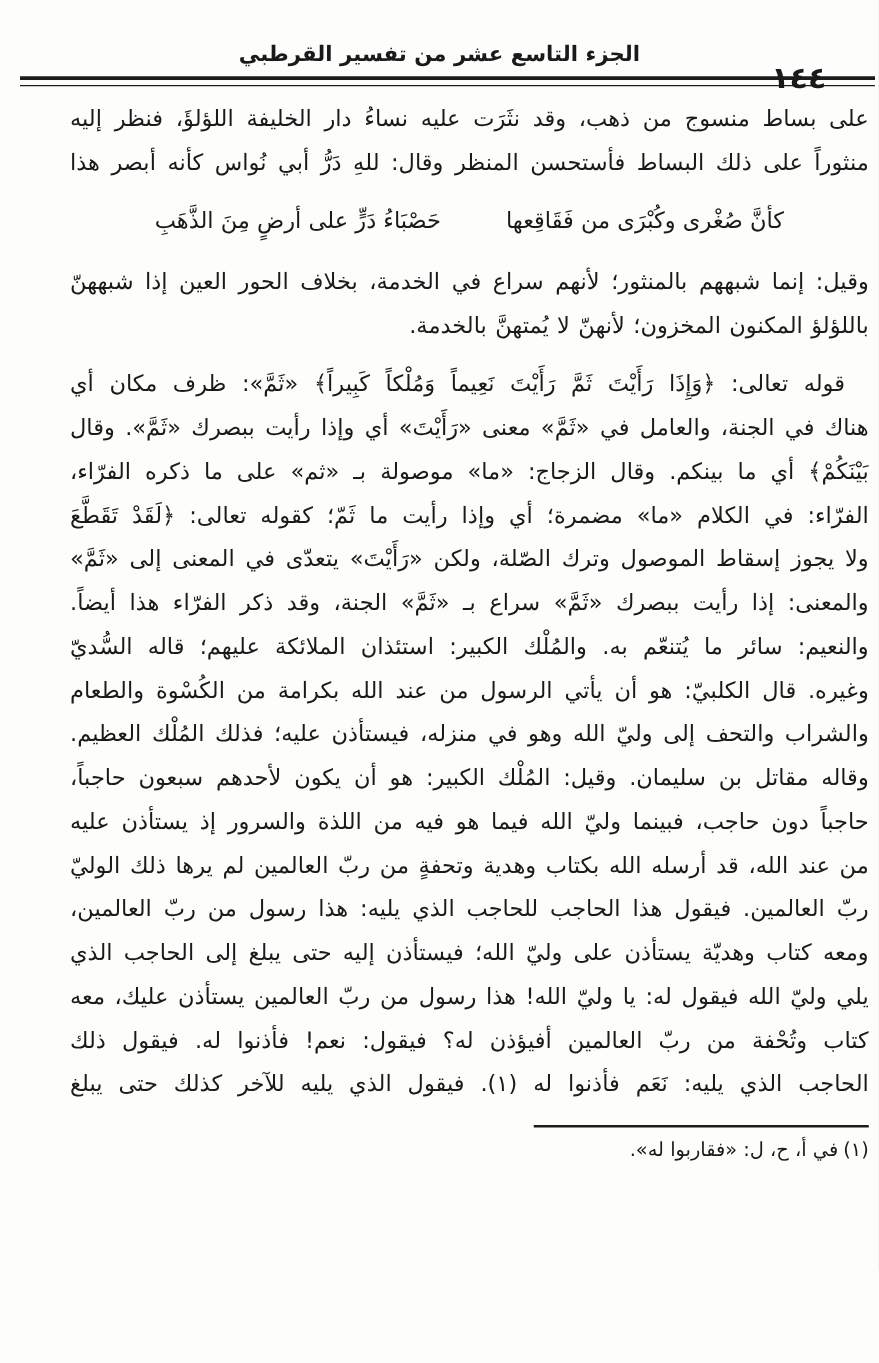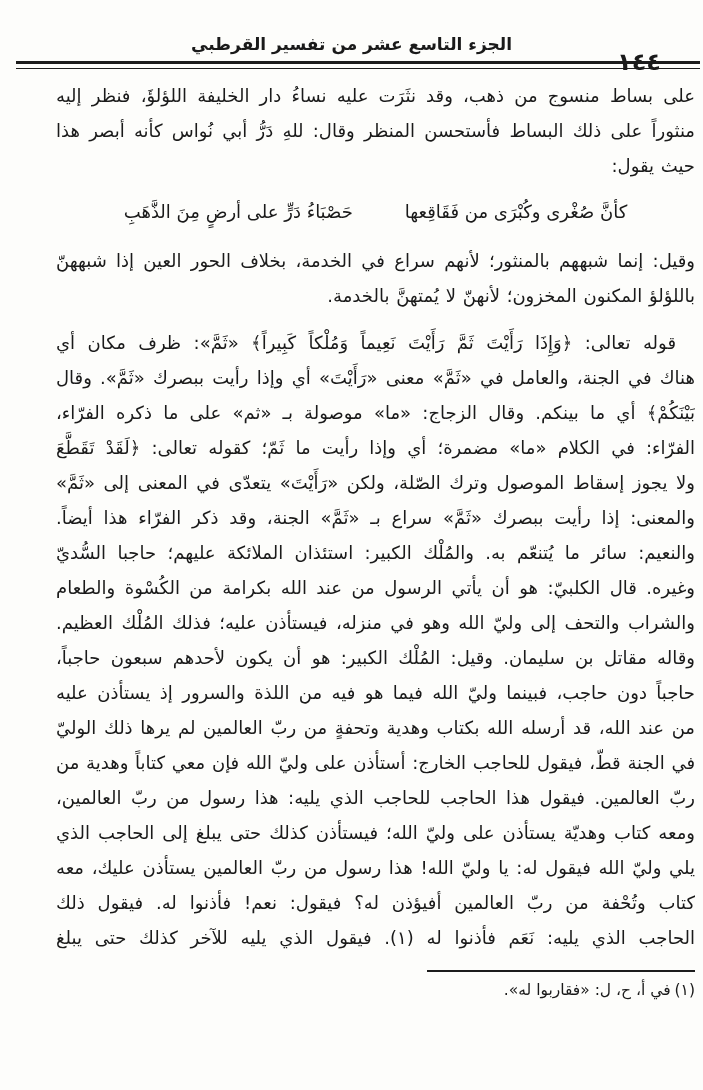--- a/index.html
+++ b/index.html
@@ -90,46 +90,44 @@
   <header>
     <div class="page-number">١٤٤</div>
     <div class="header-title">الجزء التاسع عشر من تفسير القرطبي</div>
     <div class="double-rule"></div>
   </header>
 
   <main class="body" id="body-root">
       <div class="para">
         <div class="line">على بساط منسوج من ذهب، وقد نثَرَت عليه نساءُ دار الخليفة اللؤلؤَ، فنظر إليه</div>
         <div class="line">منثوراً على ذلك البساط فأستحسن المنظر وقال: للهِ دَرُّ أبي نُواس كأنه أبصر هذا</div>
-        <div class="line last">حيث يقول:</div>
       </div>
       <div class="verse">
         <span>كأنَّ صُغْرى وكُبْرَى من فَقَاقِعها</span>
         <span>حَصْبَاءُ دَرٍّ على أرضٍ مِنَ الذَّهَبِ</span>
       </div>
       <div class="para">
         <div class="line">وقيل: إنما شبههم بالمنثور؛ لأنهم سراع في الخدمة، بخلاف الحور العين إذا شبههنّ</div>
         <div class="line last">باللؤلؤ المكنون المخزون؛ لأنهنّ لا يُمتهنَّ بالخدمة.</div>
       </div>
       <div class="para">
         <div class="line indent">قوله تعالى: ﴿وَإِذَا رَأَيْتَ ثَمَّ رَأَيْتَ نَعِيماً وَمُلْكاً كَبِيراً﴾ «ثَمَّ»: ظرف مكان أي</div>
         <div class="line">هناك في الجنة، والعامل في «ثَمَّ» معنى «رَأَيْتَ» أي وإذا رأيت ببصرك «ثَمَّ». وقال</div>
         <div class="line">بَيْنَكُمْ﴾ أي ما بينكم. وقال الزجاج: «ما» موصولة بـ «ثم» على ما ذكره الفرّاء،</div>
         <div class="line">الفرّاء: في الكلام «ما» مضمرة؛ أي وإذا رأيت ما ثَمّ؛ كقوله تعالى: ﴿لَقَدْ تَقَطَّعَ</div>
         <div class="line">ولا يجوز إسقاط الموصول وترك الصّلة، ولكن «رَأَيْتَ» يتعدّى في المعنى إلى «ثَمَّ»</div>
         <div class="line">والمعنى: إذا رأيت ببصرك «ثَمَّ» سراع بـ «ثَمَّ» الجنة، وقد ذكر الفرّاء هذا أيضاً.</div>
-        <div class="line">والنعيم: سائر ما يُتنعّم به. والمُلْك الكبير: استئذان الملائكة عليهم؛ حاجبا السُّديّ</div>
+        <div class="line">والنعيم: سائر ما يُتنعّم به. والمُلْك الكبير: استئذان الملائكة عليهم؛ قاله السُّديّ</div>
         <div class="line">وغيره. قال الكلبيّ: هو أن يأتي الرسول من عند الله بكرامة من الكُسْوة والطعام</div>
         <div class="line">والشراب والتحف إلى وليّ الله وهو في منزله، فيستأذن عليه؛ فذلك المُلْك العظيم.</div>
         <div class="line">وقاله مقاتل بن سليمان. وقيل: المُلْك الكبير: هو أن يكون لأحدهم سبعون حاجباً،</div>
         <div class="line">حاجباً دون حاجب، فبينما وليّ الله فيما هو فيه من اللذة والسرور إذ يستأذن عليه مَلَك</div>
         <div class="line">من عند الله، قد أرسله الله بكتاب وهدية وتحفةٍ من ربّ العالمين لم يرها ذلك الوليّ</div>
-        <div class="line">في الجنة قطّ، فيقول للحاجب الخارج: أستأذن على وليّ الله فإن معي كتاباً وهدية من</div>
         <div class="line">ربّ العالمين. فيقول هذا الحاجب للحاجب الذي يليه: هذا رسول من ربّ العالمين،</div>
-        <div class="line">ومعه كتاب وهديّة يستأذن على وليّ الله؛ فيستأذن كذلك حتى يبلغ إلى الحاجب الذي</div>
+        <div class="line">ومعه كتاب وهديّة يستأذن على وليّ الله؛ فيستأذن إليه حتى يبلغ إلى الحاجب الذي</div>
         <div class="line">يلي وليّ الله فيقول له: يا وليّ الله! هذا رسول من ربّ العالمين يستأذن عليك، معه</div>
         <div class="line">كتاب وتُحْفة من ربّ العالمين أفيؤذن له؟ فيقول: نعم! فأذنوا له. فيقول ذلك</div>
         <div class="line">الحاجب الذي يليه: نَعَم فأذنوا له (١). فيقول الذي يليه للآخر كذلك حتى يبلغ</div>
       </div>
     </main>
 
   <footer class="page-footer">
     <div class="footnote-rule"></div>
     <div class="footnote">
       <span class="marker">(١)</span><span>في أ، ح، ل: «فقاربوا له».</span>

